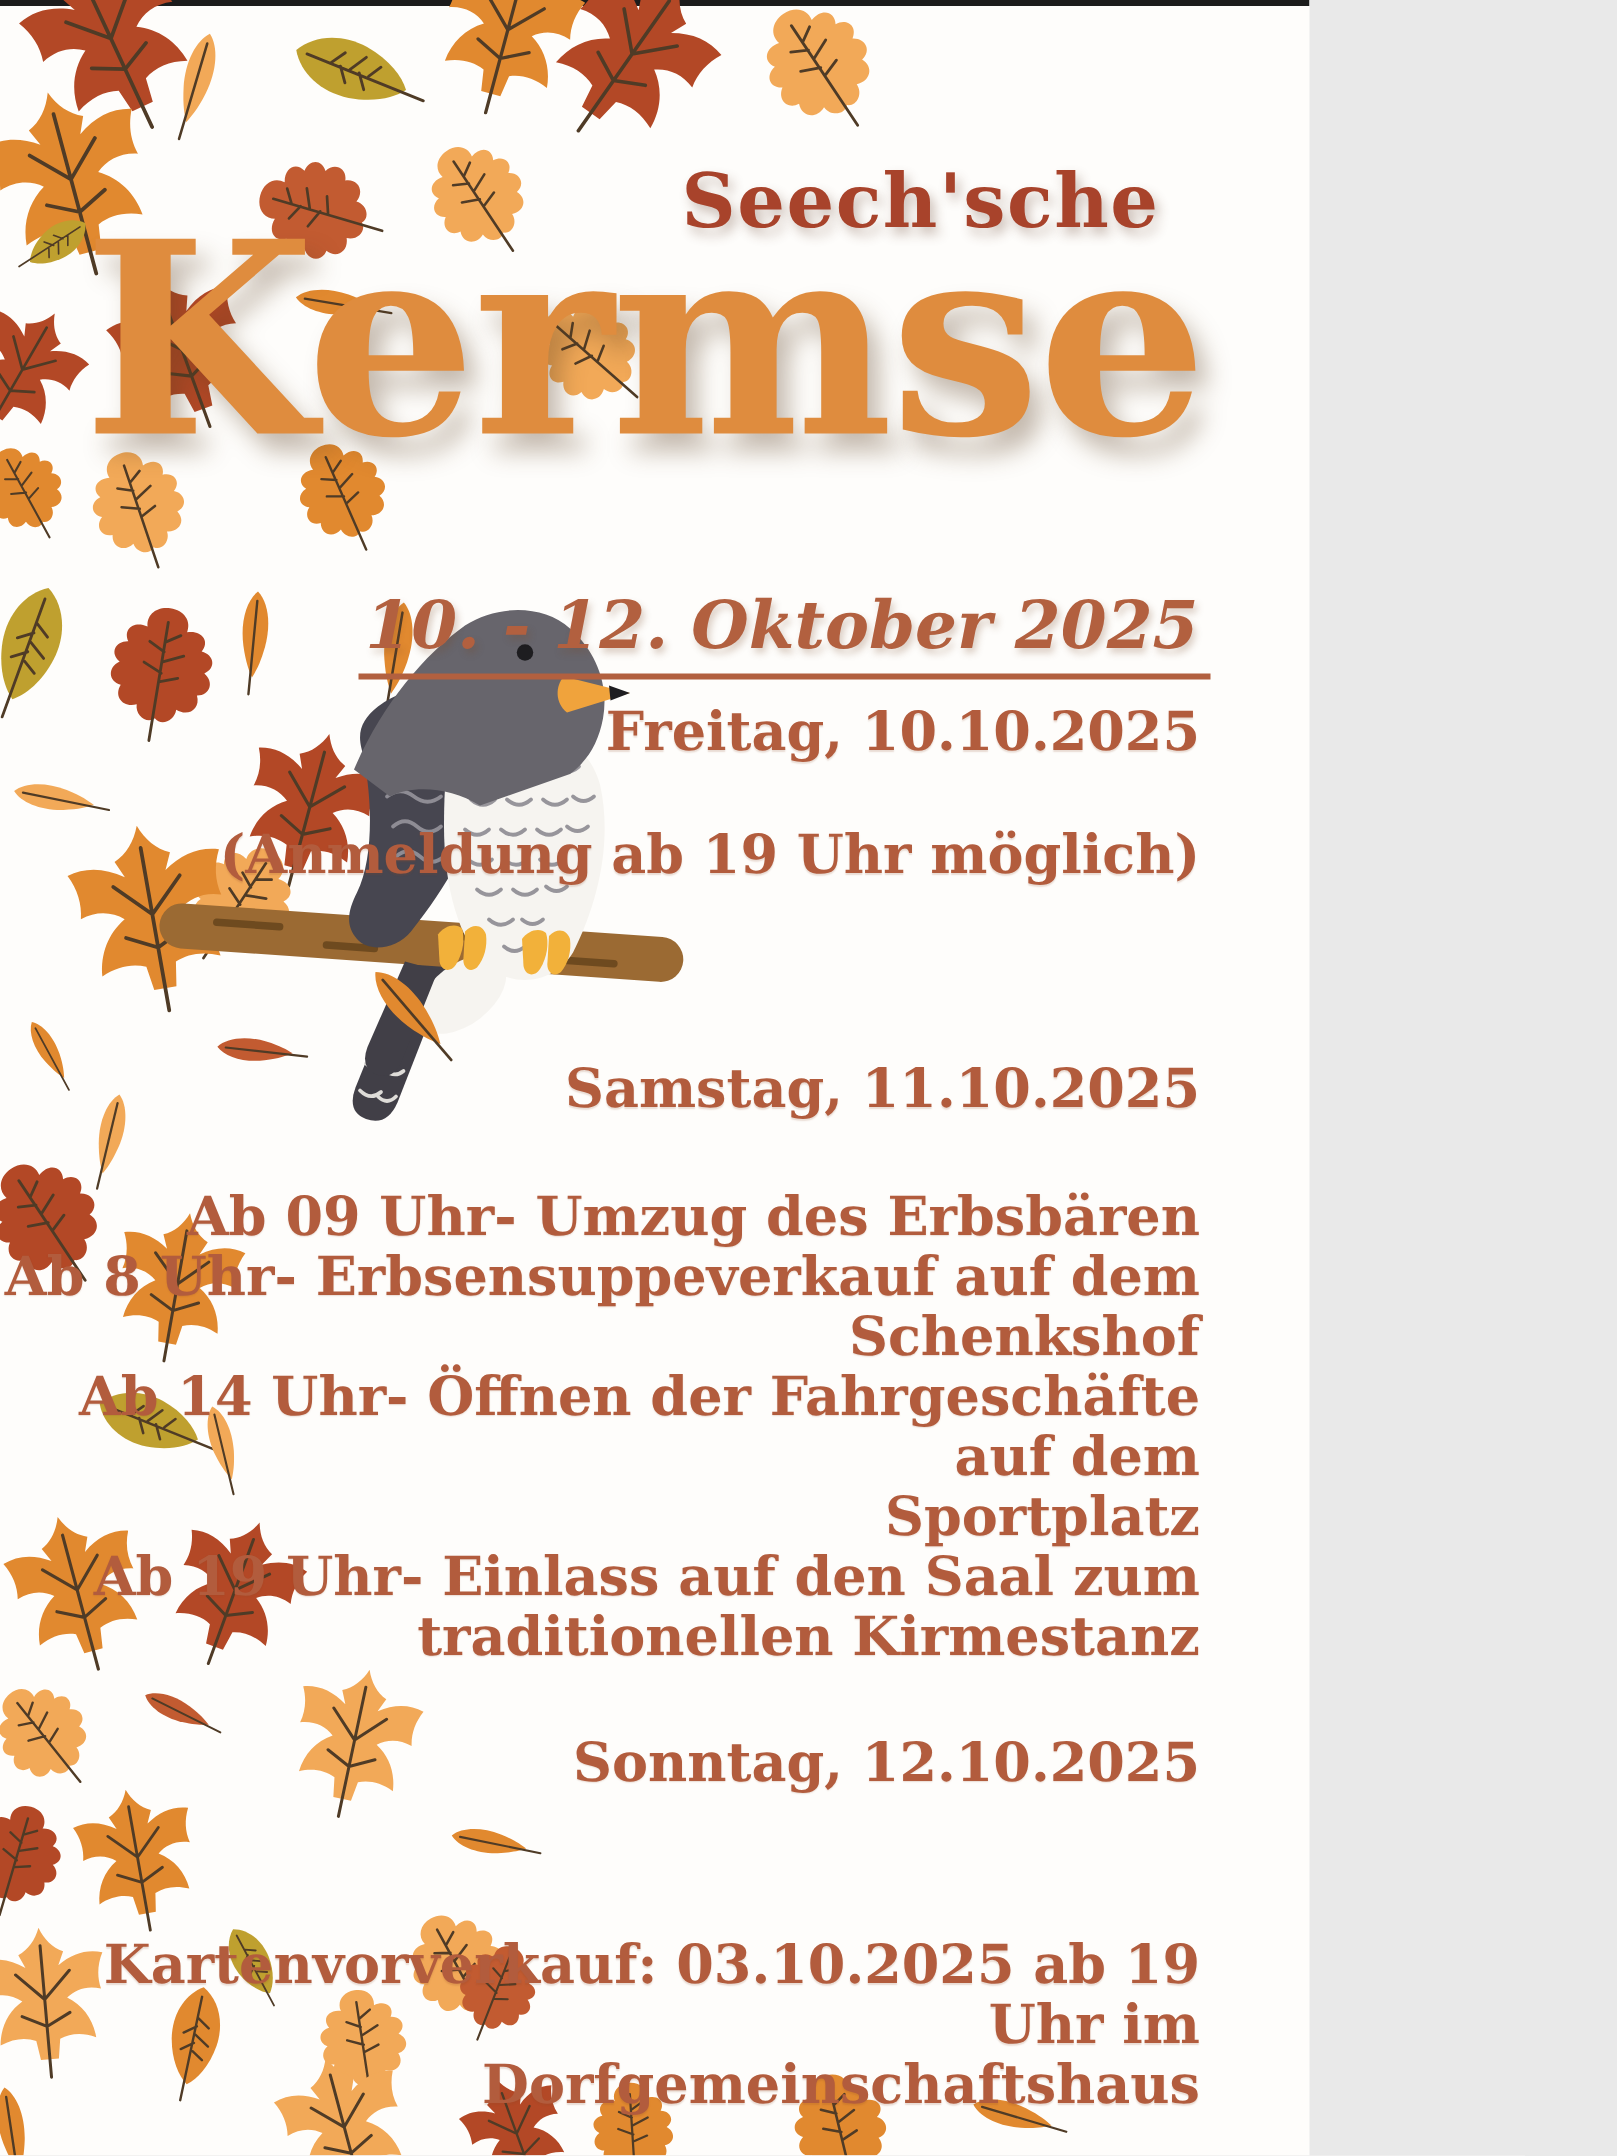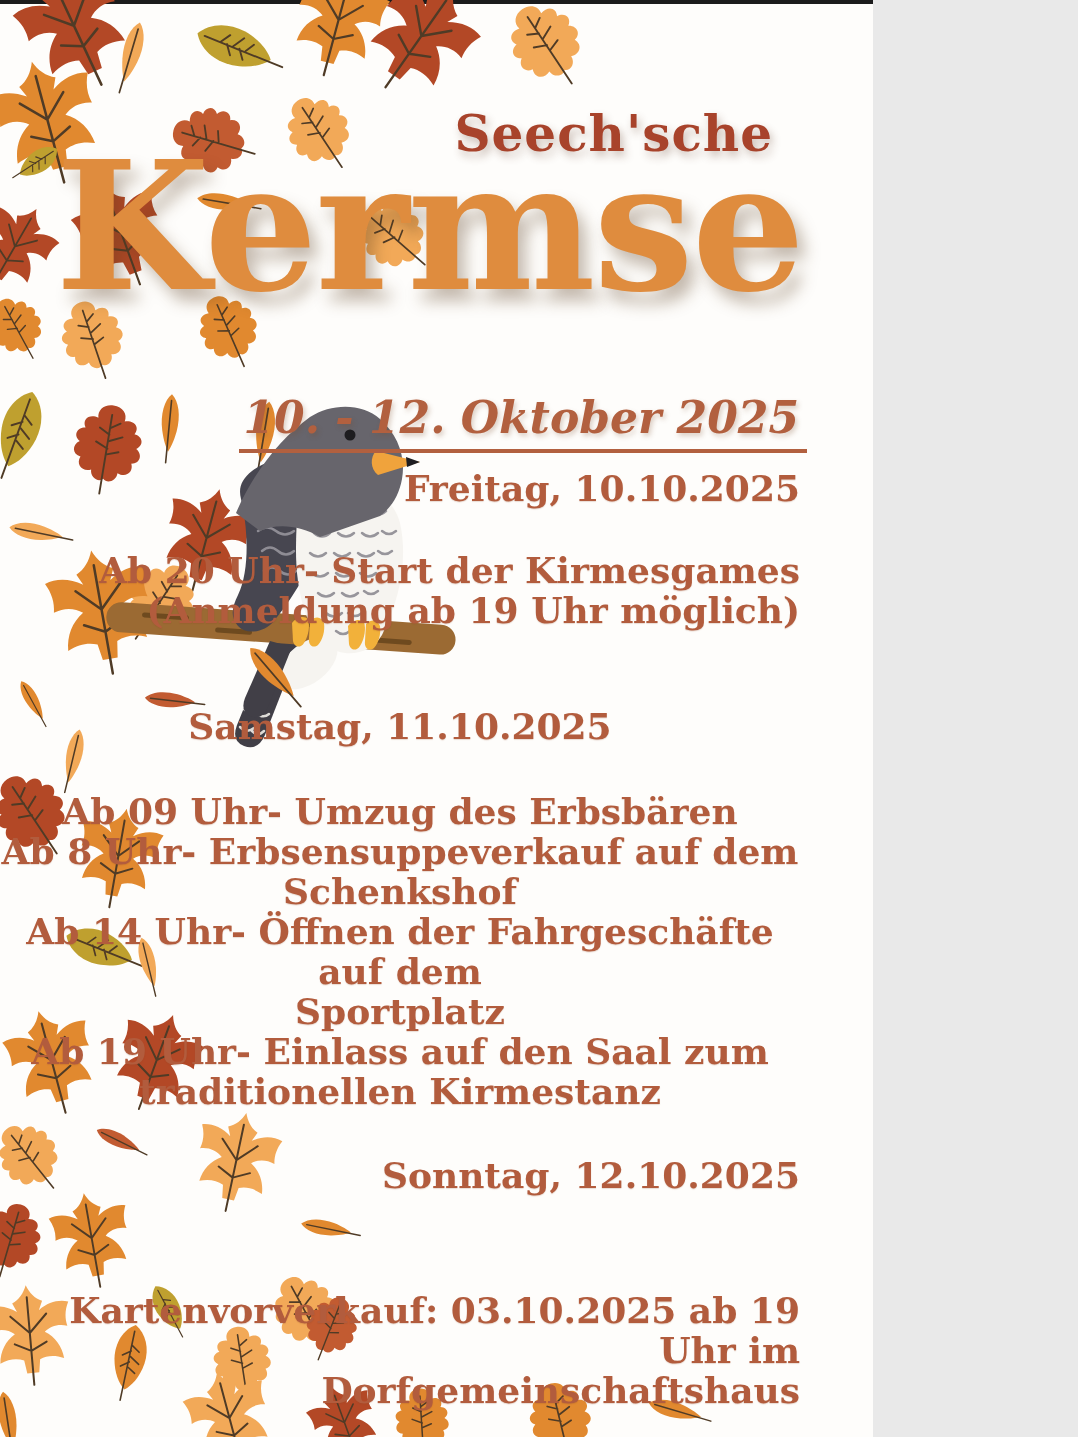--- a/index.html
+++ b/index.html
@@ -34,21 +34,21 @@
     text-align:right;
   }
   .sched{
     position:absolute;right:73px;text-align:right;
     color:#b25c3d;
     font-weight:bold;font-size:36px;line-height:40px;
     text-shadow:0 1px 1px rgba(140,70,40,.18);
   }
   .sched .gap{height:42px;}
   #sec-friday{top:468px;}
-  #sec-saturday{top:706px;text-align:center;}
+  #sec-saturday{top:706px;}
   #sec-saturday .gap{height:45px;}
   #sec-sunday{top:1124px;margin-top:31px;}
   #sec-footer{top:1290px;}
 </style>
 </head>
 <body>
 
 <div class="page">
   <div class="letterbox"></div>
 
@@ -198,21 +198,20 @@
     </g>
   </svg>
 
   <div class="pretitle">Seech'sche</div>
   <div class="title">Kermse</div>
   <div class="daterange">10. - 12. Oktober 2025</div>
 
   <div class="sched" id="sec-friday">
     <div>Freitag, 10.10.2025</div>
     <div class="gap"></div>
-    <div>Ab 20 Uhr- Start der Kirmesgames</div>
     <div>(Anmeldung ab 19 Uhr möglich)</div>
   </div>
 
   <div class="sched" id="sec-saturday">
     <div>Samstag, 11.10.2025</div>
     <div class="gap"></div>
     <div>Ab 09 Uhr- Umzug des Erbsbären</div>
     <div>Ab 8 Uhr- Erbsensuppeverkauf auf dem</div>
     <div>Schenkshof</div>
     <div>Ab 14 Uhr- Öffnen der Fahrgeschäfte auf dem</div>

